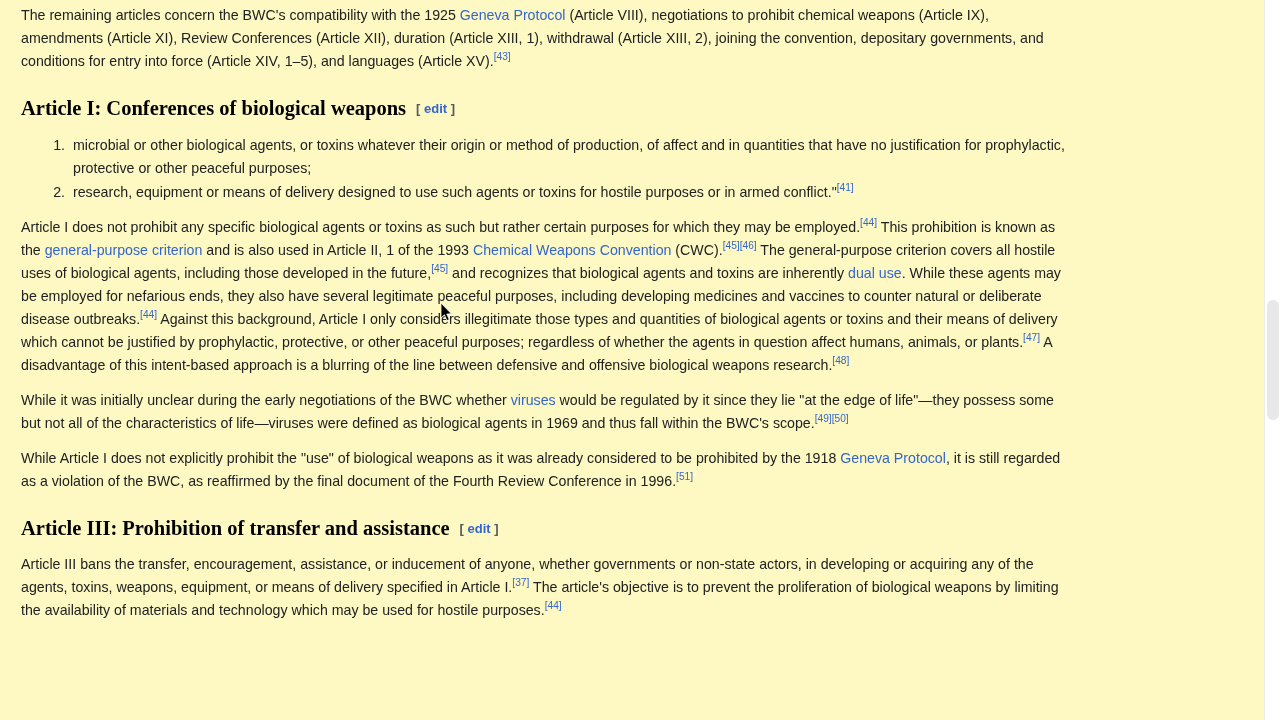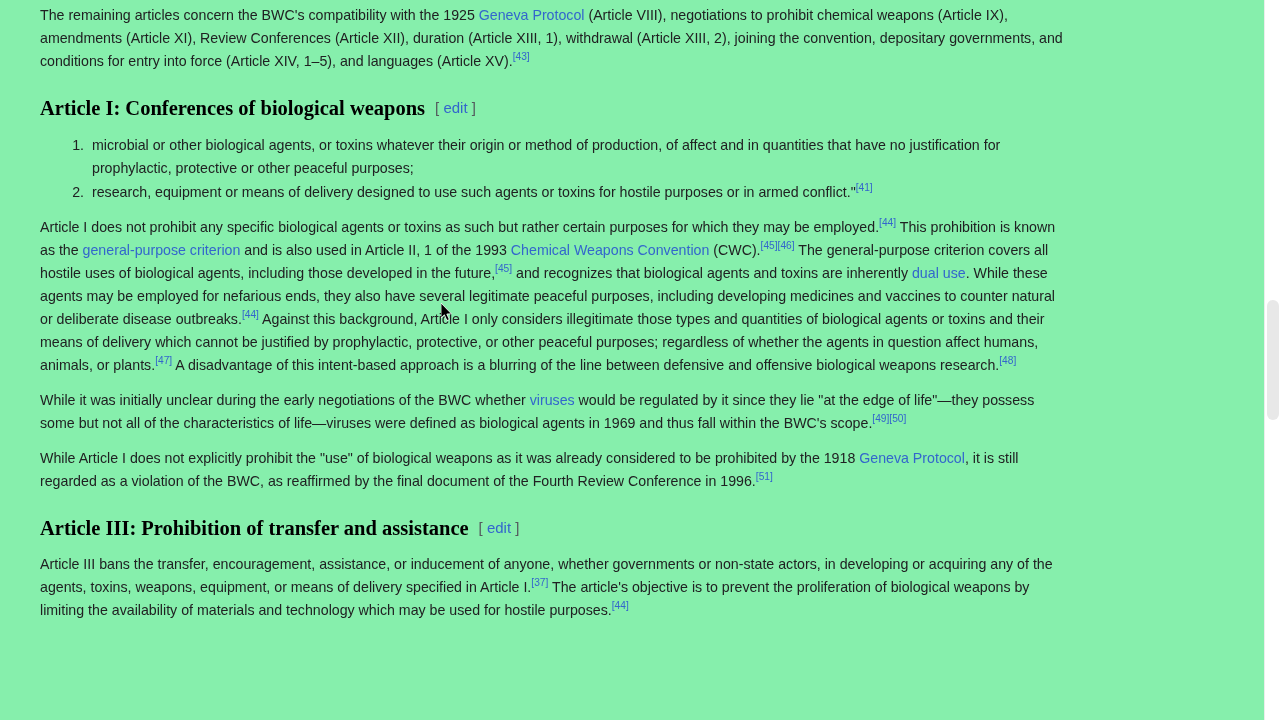--- a/index.html
+++ b/index.html
@@ -11,45 +11,45 @@
     width: 1280px;
     height: 720px;
     overflow: hidden;
     font-family: "Liberation Sans", sans-serif;
     color: #202122;
   }
   #page {
     position: relative;
     width: 1280px;
     height: 720px;
-    background: #86efac;
+    background: #fef9c3;
     box-sizing: border-box;
-    padding: 0 210px 0 40px;
+    padding: 0 210px 0 21px;
   }
   .para {
     font-size: 14.2px;
     line-height: 1.62;
     margin: 0 0 12px 0;
     text-align: left;
     color: #202122;
   }
   .para.first { padding-top: 4px; }
   h2.section-head {
     font-family: "Liberation Serif", serif;
     font-size: 20.5px;
     font-weight: bold;
     color: #000000;
     margin: 22px 0 10px 0;
     padding-bottom: 2px;
     line-height: 1.3;
   }
   h2.section-head .edit-link {
     font-family: "Liberation Sans", sans-serif;
-    font-size: 15px;
-    font-weight: normal;
+    font-size: 13px;
+    font-weight: bold;
     color: #202122;
     margin-left: 10px;
     vertical-align: 2px;
     white-space: nowrap;
   }
   h2.section-head .edit-link a {
     color: #3366cc;
     text-decoration: none;
   }
   h2.section-head .edit-link .brk { color: #54595d; }

